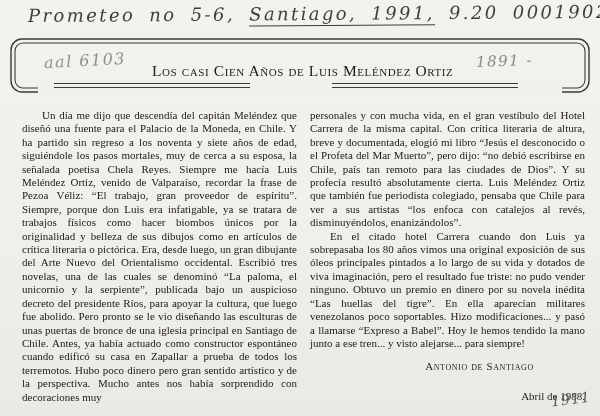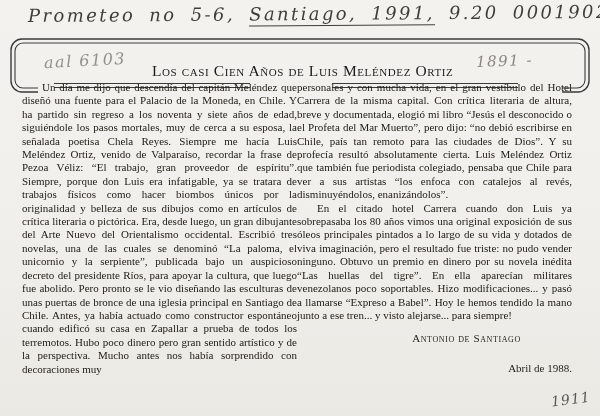--- a/index.html
+++ b/index.html
@@ -38,22 +38,22 @@
   .frame-svg { position:absolute; top:38px; left:10px; }
   .article-title {
     position:absolute; top:52px; left:112px;
     font-family:"Liberation Serif", serif; font-weight:normal;
     font-variant:small-caps; font-size:15.5px; letter-spacing:0.6px;
     color:#1c1c1c; white-space:nowrap;margin-left:40px;
   }
 
   
   .columns {
-    position:absolute; top:81px; left:22px; width:563px;
-    display:flex; 
+    position:absolute; top:109px; left:22px; width:563px;
+    display:flex; gap:13px;
   }
   .col { width:275px; }
   .col p {
     margin:0; text-align:justify;
     font-size:11px; line-height:13.4px; color:#222019;
   }
   .col p.indent { text-indent:20px; }
 
   .signature {
     margin-top:10px; padding-left:64px; text-align:center;

